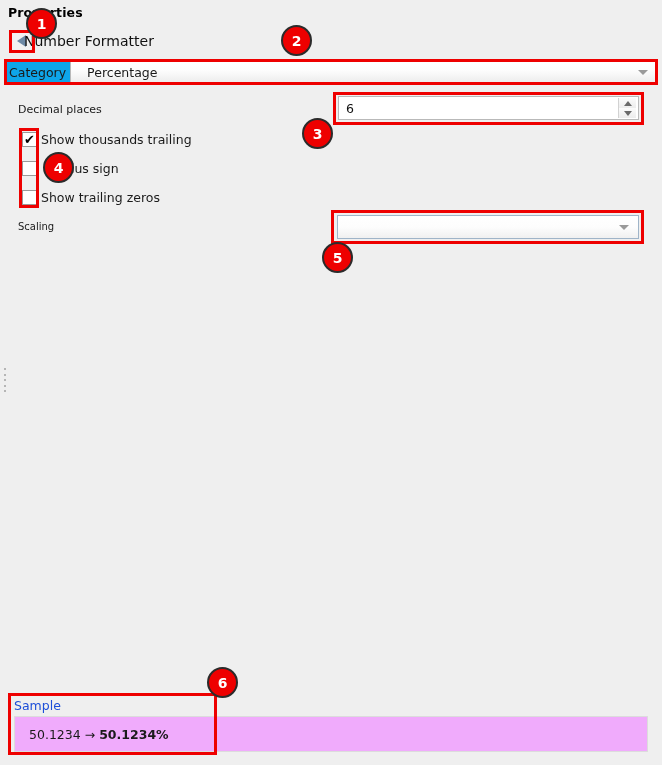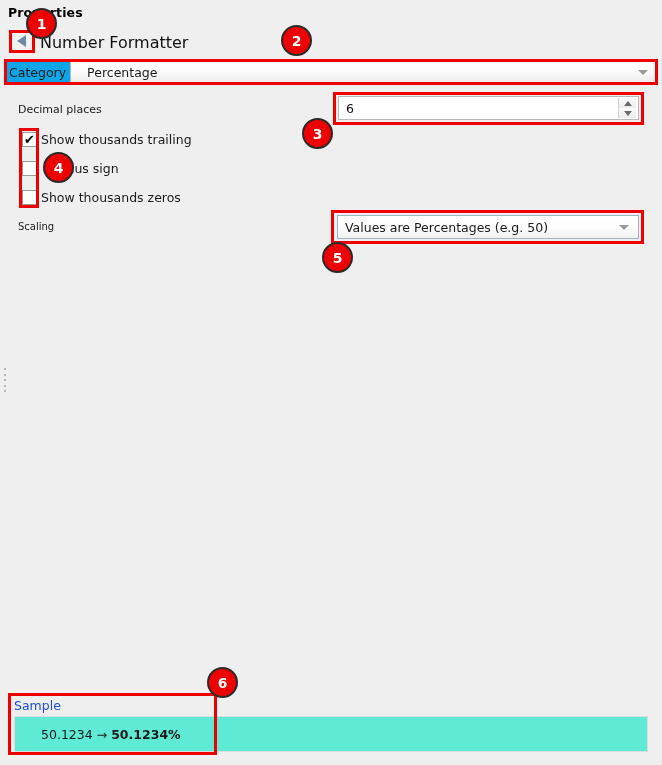--- a/index.html
+++ b/index.html
@@ -42,23 +42,23 @@
     box-sizing: border-box;
   }
   #back-button .tri {
     width: 0; height: 0;
     border-top: 6px solid transparent;
     border-bottom: 6px solid transparent;
     border-right: 9px solid #6e8aa6;
   }
   #subtitle {
     position: absolute;
-    left: 40px;
+    left: 24px;
     top: 33px;
-    font-size: 16px;
+    font-size: 14px;
     color: #111;
   }
 
   
   #category-row {
     position: absolute;
     left: 4px;
     top: 61px;
     width: 654px;
     height: 22px;
@@ -233,25 +233,25 @@
     font-size: 12.5px;
     color: #1d4ed8;
   }
   #sample-box {
     position: absolute;
     left: 14px;
     top: 716px;
     width: 634px;
     height: 36px;
     border: 1px solid #dcdcdc;
-    background: #5eead4;
-    box-sizing: border-box;
-    display: flex;
-    align-items: center;
-    padding-left: 26px;
+    background: #f0abfc;
+    box-sizing: border-box;
+    display: flex;
+    align-items: center;
+    padding-left: 14px;
   }
   #sample-text {
     font-size: 12.5px;
     color: #1a1a1a;
   }
   #sample-text b { font-weight: bold; }
 
   
   .anno-box {
     position: absolute;
@@ -320,26 +320,25 @@
   <span class="checkbox">
     <span class="mark"></span>
   </span>
   <span class="check-label">plus sign</span>
 </div>
 
 <div class="check-row" id="check-trailing">
   <span class="checkbox">
     <span class="mark"></span>
   </span>
-  <span class="check-label">Show thousands zeros</span>
+  <span class="check-label">Show trailing zeros</span>
 </div>
 
 <div id="scaling-label">Scaling</div>
 <div id="scaling-combo">
-  <span>Values are Percentages (e.g. 50)</span>
   <span class="combo-arrow"></span>
 </div>
 
 <div id="splitter-handle">
   <i></i>
   <i></i>
   <i></i>
   <i></i>
   <i></i>
 </div>

